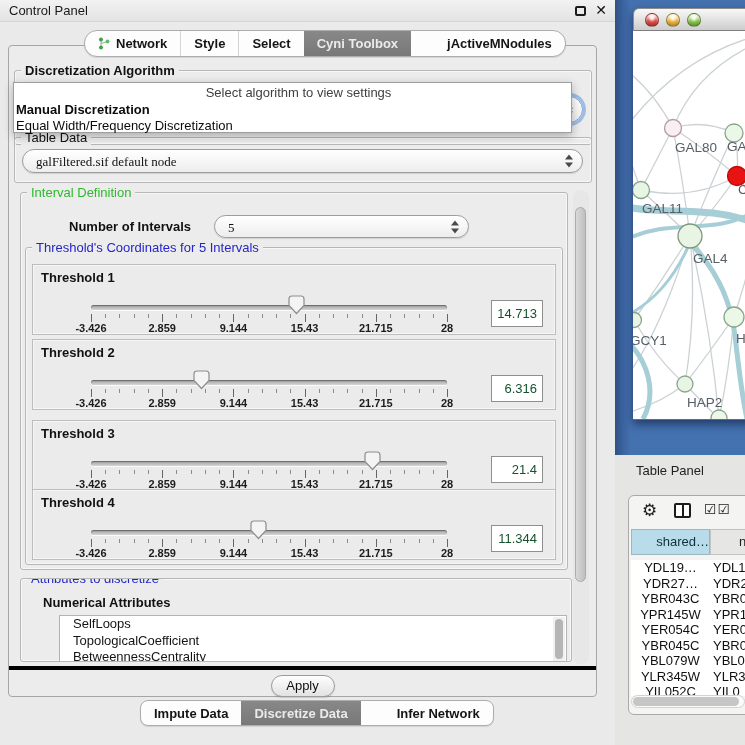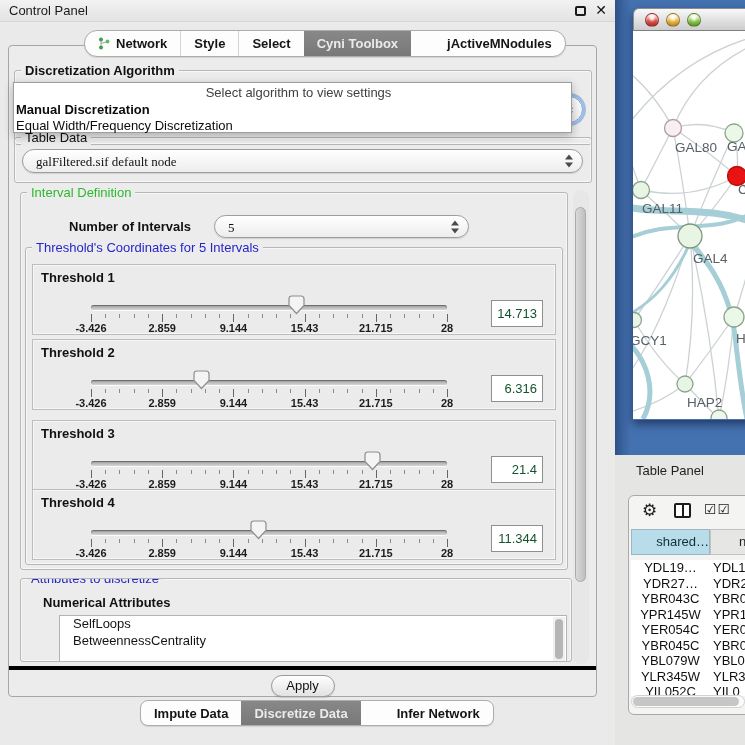--- a/index.html
+++ b/index.html
@@ -382,20 +382,21 @@
     </div>
 
     <div class="group" id="attr-group">
       <span class="gtitle blue">Attributes to discretize</span>
       <span id="attr-title">Numerical Attributes</span>
       <div id="attr-list">
         <div class="list-scroll">
             <div class="th"></div>
           </div>
       <div class="attr-item">SelfLoops</div>
+          <div class="attr-item">TopologicalCoefficient</div>
           <div class="attr-item">BetweennessCentrality</div>
         </div>
     </div>
 
     <div class="apply-row">
       <button class="apply-btn">Apply</button>
     </div>
 
     <div class="tab-row" id="bottom-tabs">
         <div class="tab">

